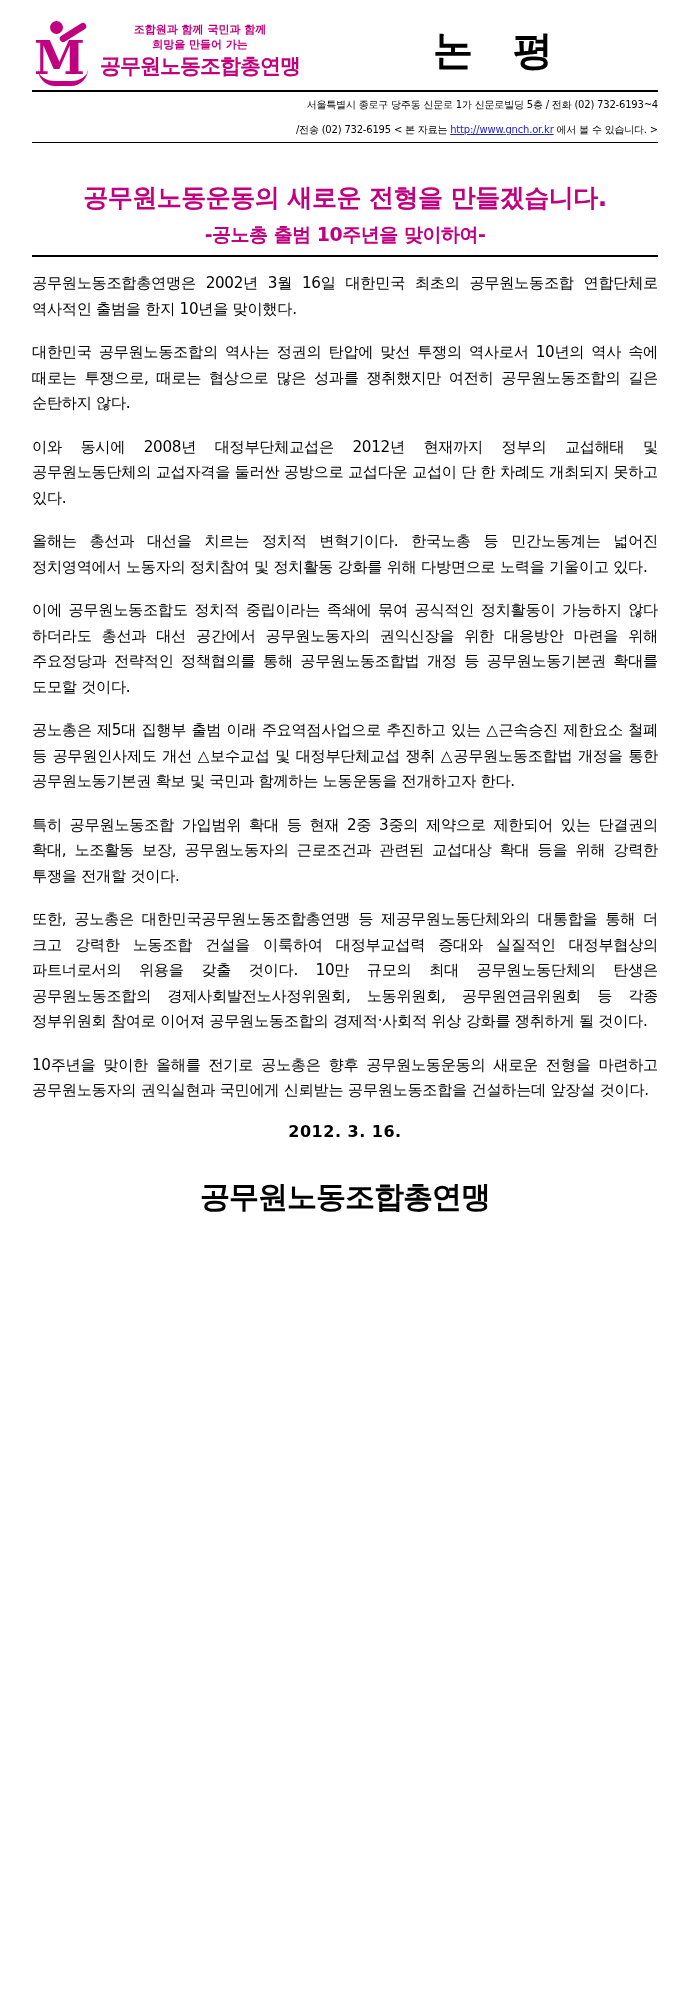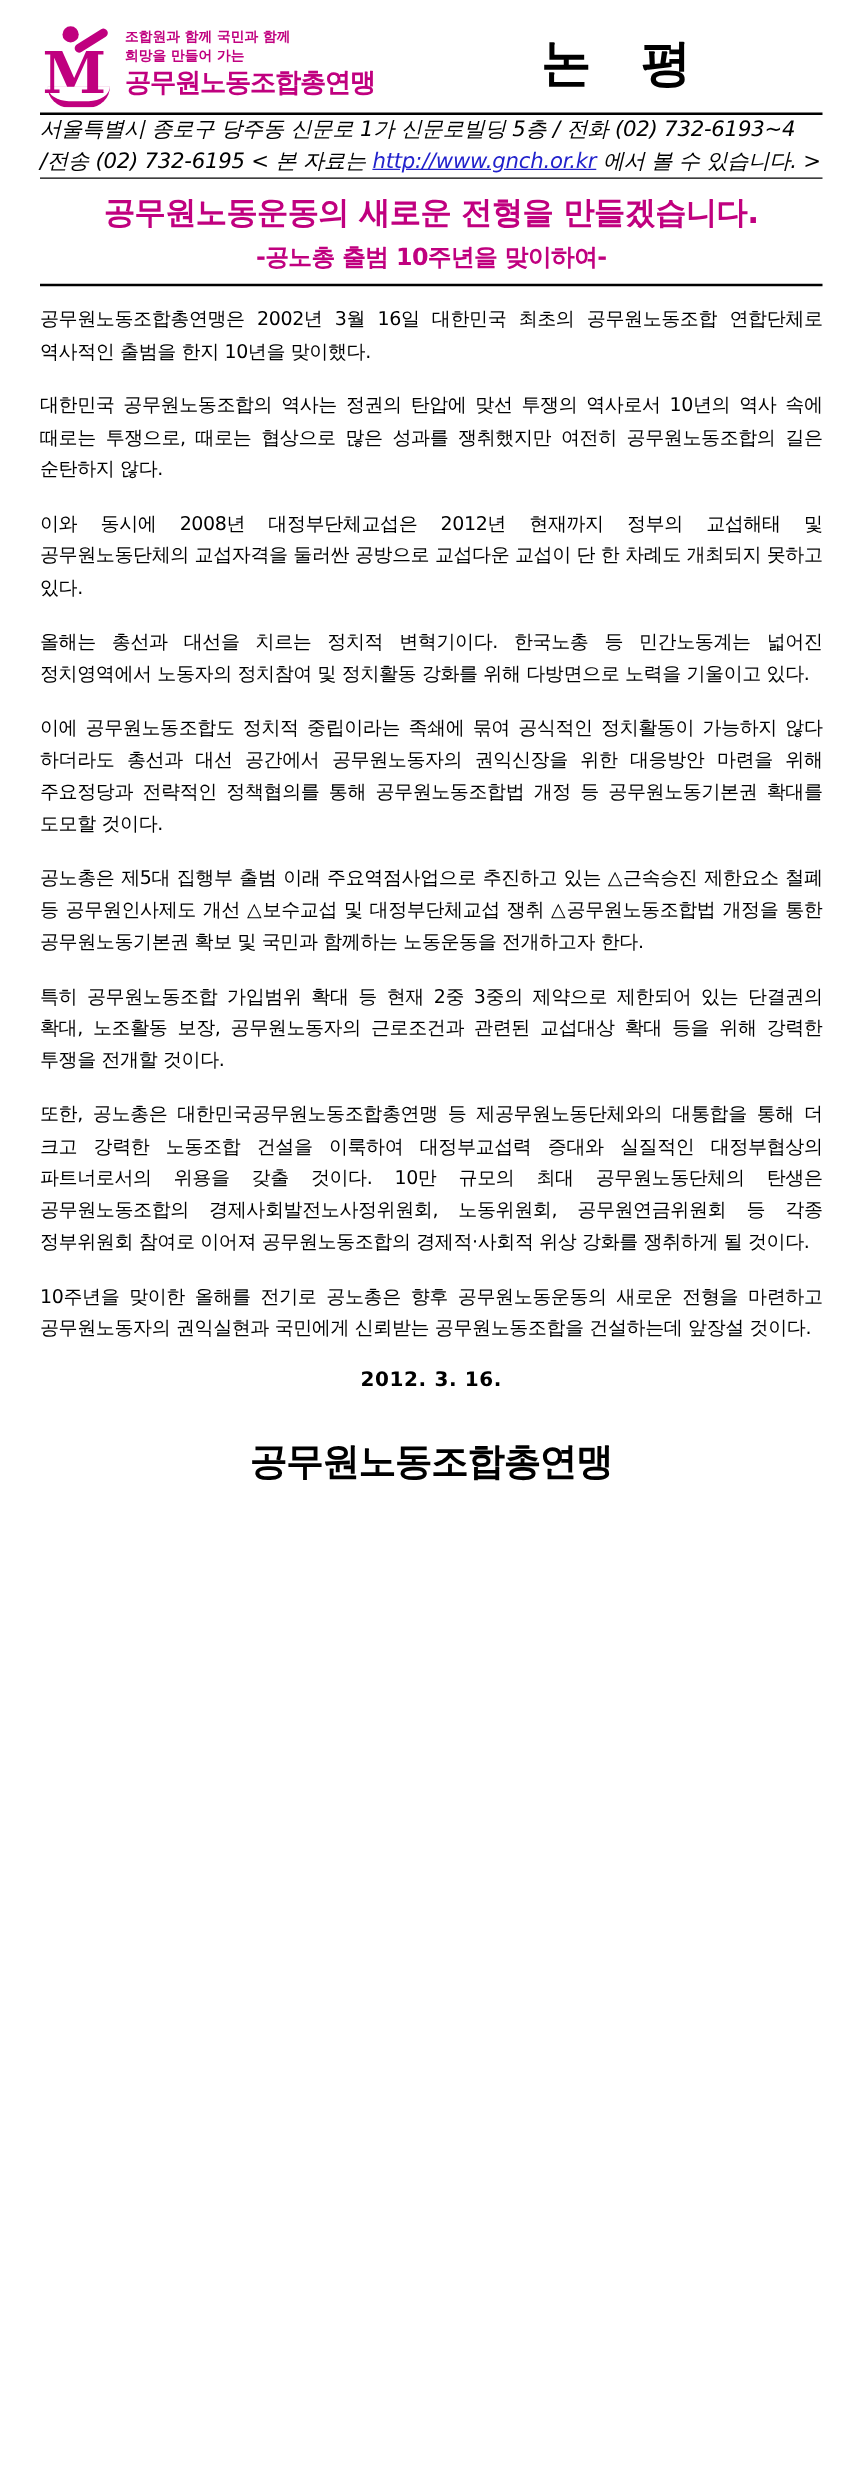--- a/index.html
+++ b/index.html
@@ -75,21 +75,21 @@
     border-bottom: 5px solid #c0007f;
     border-radius: 0 0 28px 28px;
   }
   .logo-text {
     margin-left: 6px;
   }
   .logo-slogan {
     font-size: 11px;
     color: #c0007f;
     line-height: 15px;
-    text-align: left;
+    text-align: center;
     font-weight: bold;
   }
   .logo-name {
     font-size: 21px;
     font-weight: bold;
     color: #c0007f;
     line-height: 24px;
     margin-top: 2px;
     letter-spacing: -1px;
   }
@@ -105,43 +105,43 @@
 
   
   .rule-thick {
     border-top: 2px solid #000;
     margin-top: 4px;
   }
   .rule-thin {
     border-top: 1px solid #000;
   }
   .contact {
-    font-size: 17px;
+    font-size: 10px;
     line-height: 19px;
-    text-align: left;
+    text-align: right;
     padding: 3px 0 3px;
     letter-spacing: -0.2px;
-    font-style: italic;
   }
   .contact .url {
     color: #2222cc;
     text-decoration: underline;
   }
 
   
   .title-wrap {
     text-align: center;
     padding: 10px 0 6px;
   }
   .title-main {
     font-size: 25px;
     font-weight: bold;
     color: #c0007f;
     line-height: 34px;
     letter-spacing: -0.5px;
+    margin-top: 28px;
   }
   .title-sub {
     font-size: 19px;
     font-weight: bold;
     color: #c0007f;
     line-height: 30px;
     margin-top: 4px;
     letter-spacing: -0.5px;
   }
 

